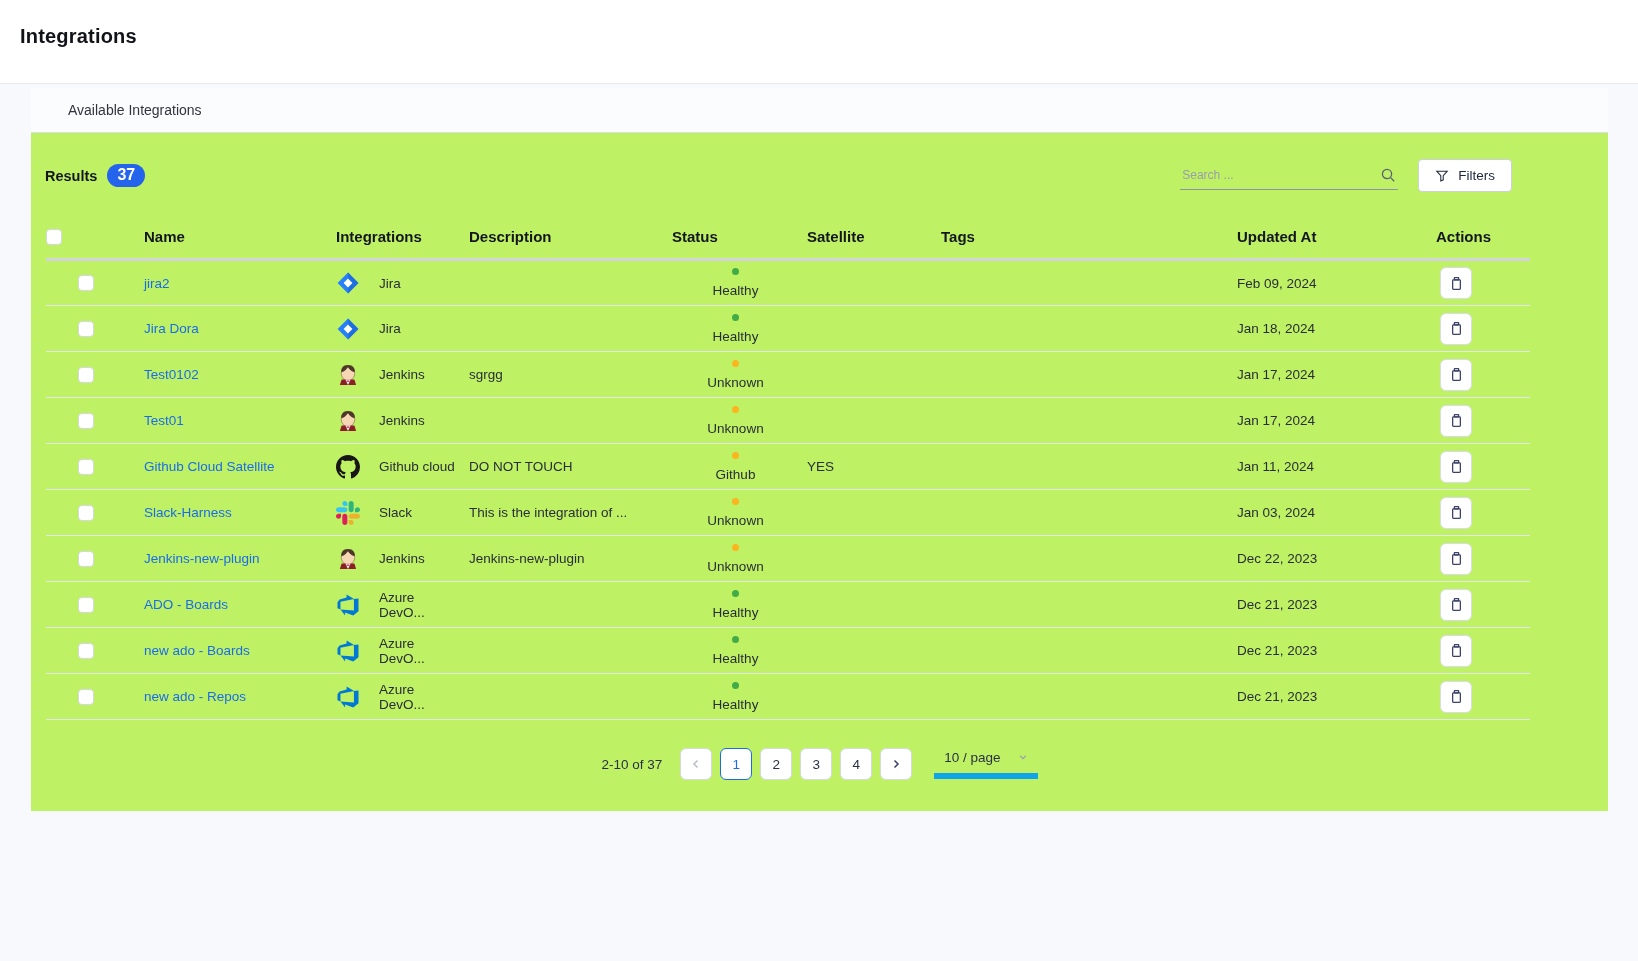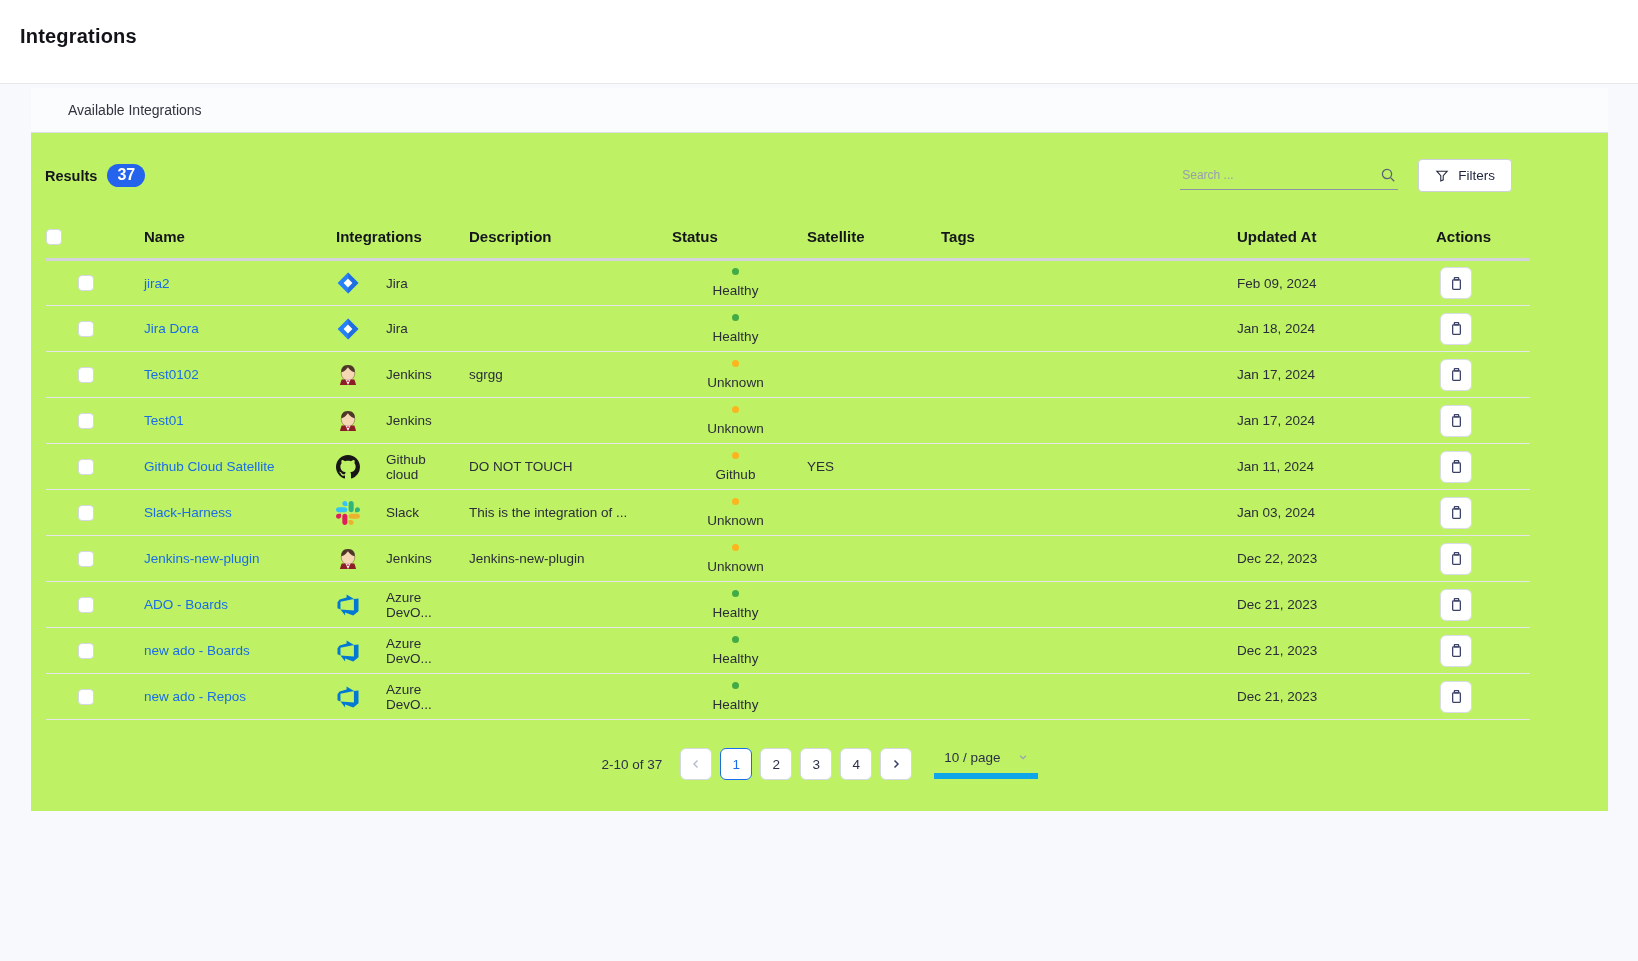--- a/index.html
+++ b/index.html
@@ -70,21 +70,21 @@
   .int-table td {
     font-size:13.5px; color:#2a2c38; height:46px; padding-right:8px;
     border-bottom:1px solid #e6e7ed; vertical-align:middle;
   }
   .cb-cell { padding-left:32px; }
   .checkbox {
     display:inline-block; width:16px; height:16px; border:1.5px solid #d5d7df;
     border-radius:4px; background:#fff; cursor:pointer; vertical-align:middle;
   }
   .name-link { color:#1a6ce8; font-weight:500; cursor:pointer; }
-  .app-cell { display:flex; align-items:center; gap:26px; }
+  .app-cell { display:flex; align-items:center; gap:19px; }
   .app-icon { width:24px; height:24px; flex:0 0 24px; display:flex; align-items:center; justify-content:center; }
   .app-icon svg { width:24px; height:24px; }
   .status-cell { display:flex; align-items:center; gap:8px;flex-direction:column; }
   .status-dot { width:7px; height:7px; border-radius:50%; flex:0 0 7px; }
   .trash-btn {
     width:32px; height:32px; border:1px solid #d9dce5; border-radius:6px; background:#fff;
     display:flex; align-items:center; justify-content:center; cursor:pointer; margin-left:4px;
   }
   .trash-btn svg { width:15px; height:15px; }
 

